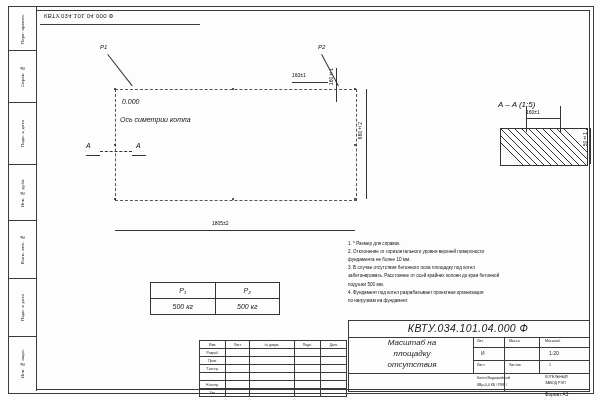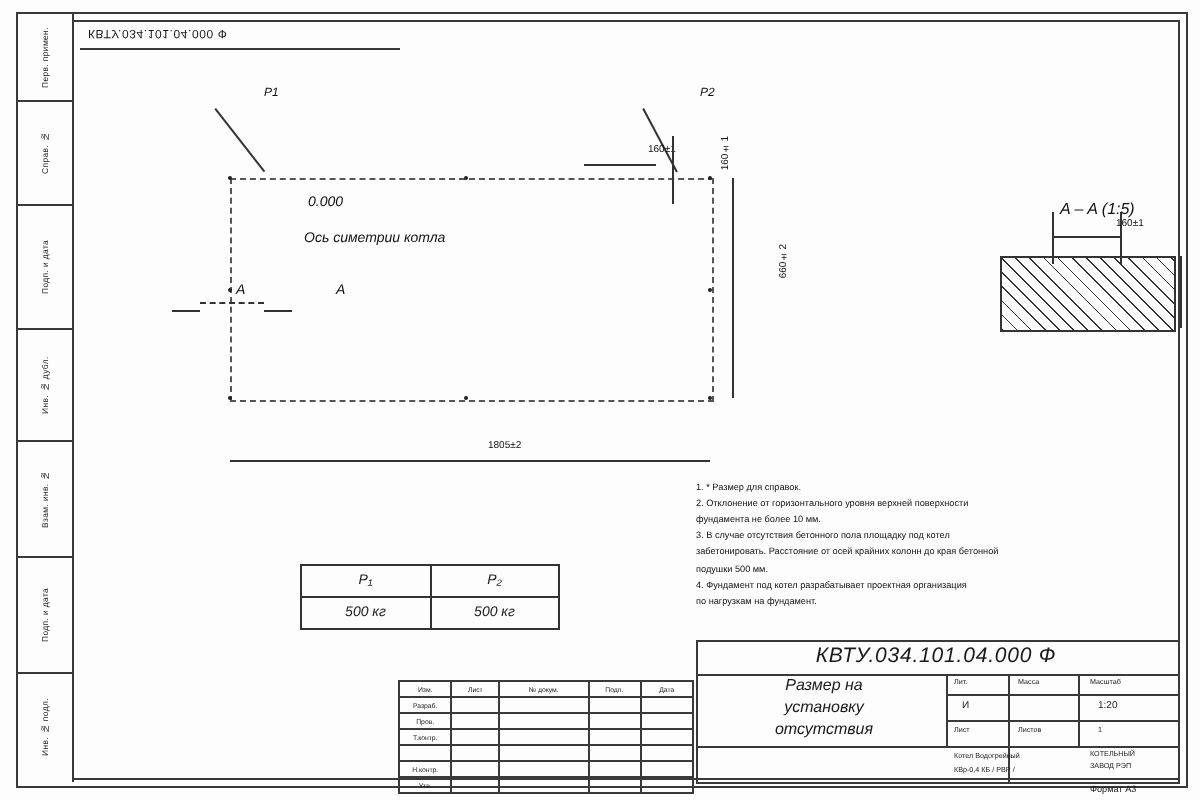--- a/index.html
+++ b/index.html
@@ -14,21 +14,21 @@
          writing-mode:vertical-rl;transform:rotate(180deg);font-size:4.2px;letter-spacing:.2px;color:#222;white-space:nowrap;}
   
   .toplabel{position:absolute;left:44px;top:13px;font-size:6px;letter-spacing:.3px;}
   .toplabel .mirror{display:inline-block;transform:scaleY(-1);}
   .topline{position:absolute;left:40px;top:24px;width:160px;height:0;border-top:1px solid #3a3a3a;}
   
   .dwg{position:absolute;left:60px;top:34px;width:460px;height:230px;}
   .rect{position:absolute;left:55px;top:55px;width:240px;height:110px;border:1px dashed #555;}
   .hline{position:absolute;border-top:1px solid #333;}
   .vline{position:absolute;border-left:1px solid #333;}
-  .lbl{position:absolute;font-size:6px;color:#111;white-space:nowrap;margin-left:32px;}
+  .lbl{position:absolute;font-size:6px;color:#111;white-space:nowrap;}
   .lbl.sm{font-size:5px;}
   .ital{font-style:italic;}
   .rot{writing-mode:vertical-rl;transform:rotate(180deg);}
   .dot{position:absolute;width:2px;height:2px;background:#222;border-radius:50%;}
   .leader{position:absolute;height:0;border-top:1px solid #333;transform-origin:0 0;}
   
   .sect{position:absolute;left:430px;top:60px;width:110px;height:100px;}
   .hatch{position:absolute;left:10px;top:34px;width:86px;height:36px;border:1px solid #333;
          background:repeating-linear-gradient(45deg,#333 0 0.6px,transparent 0.6px 5px);}
   .stud{position:absolute;width:0;border-left:1px solid #333;height:26px;}
@@ -182,22 +182,22 @@
 
     <span class="grid-cell" style="left:128px;top:55px;">Котел Водогрейный</span>
     <span class="grid-cell" style="left:128px;top:62px;">КВр-0,4  КБ / РВР /</span>
     <span class="grid-cell" style="left:196px;top:54px;">КОТЕЛЬНЫЙ</span>
     <span class="grid-cell" style="left:196px;top:60px;">ЗАВОД РЭП</span>
   </div>
 
   <div class="code">КВТУ.034.101.04.000  Ф</div>
 
   <div class="ttl">
-    <div>Размер на</div>
-    <div>установку</div>
+    <div>Масштаб на</div>
+    <div>площадку</div>
     <div>отсутствия</div>
   </div>
 
   <table class="meta" style="left:199px;top:340px;width:148px;">
     <tbody>
         <tr>
       <td style="width:22px;">Изм.</td>
       <td style="width:20px;">Лист</td>
       <td style="width:38px;">№ докум.</td>
       <td style="width:22px;">Подп.</td>

